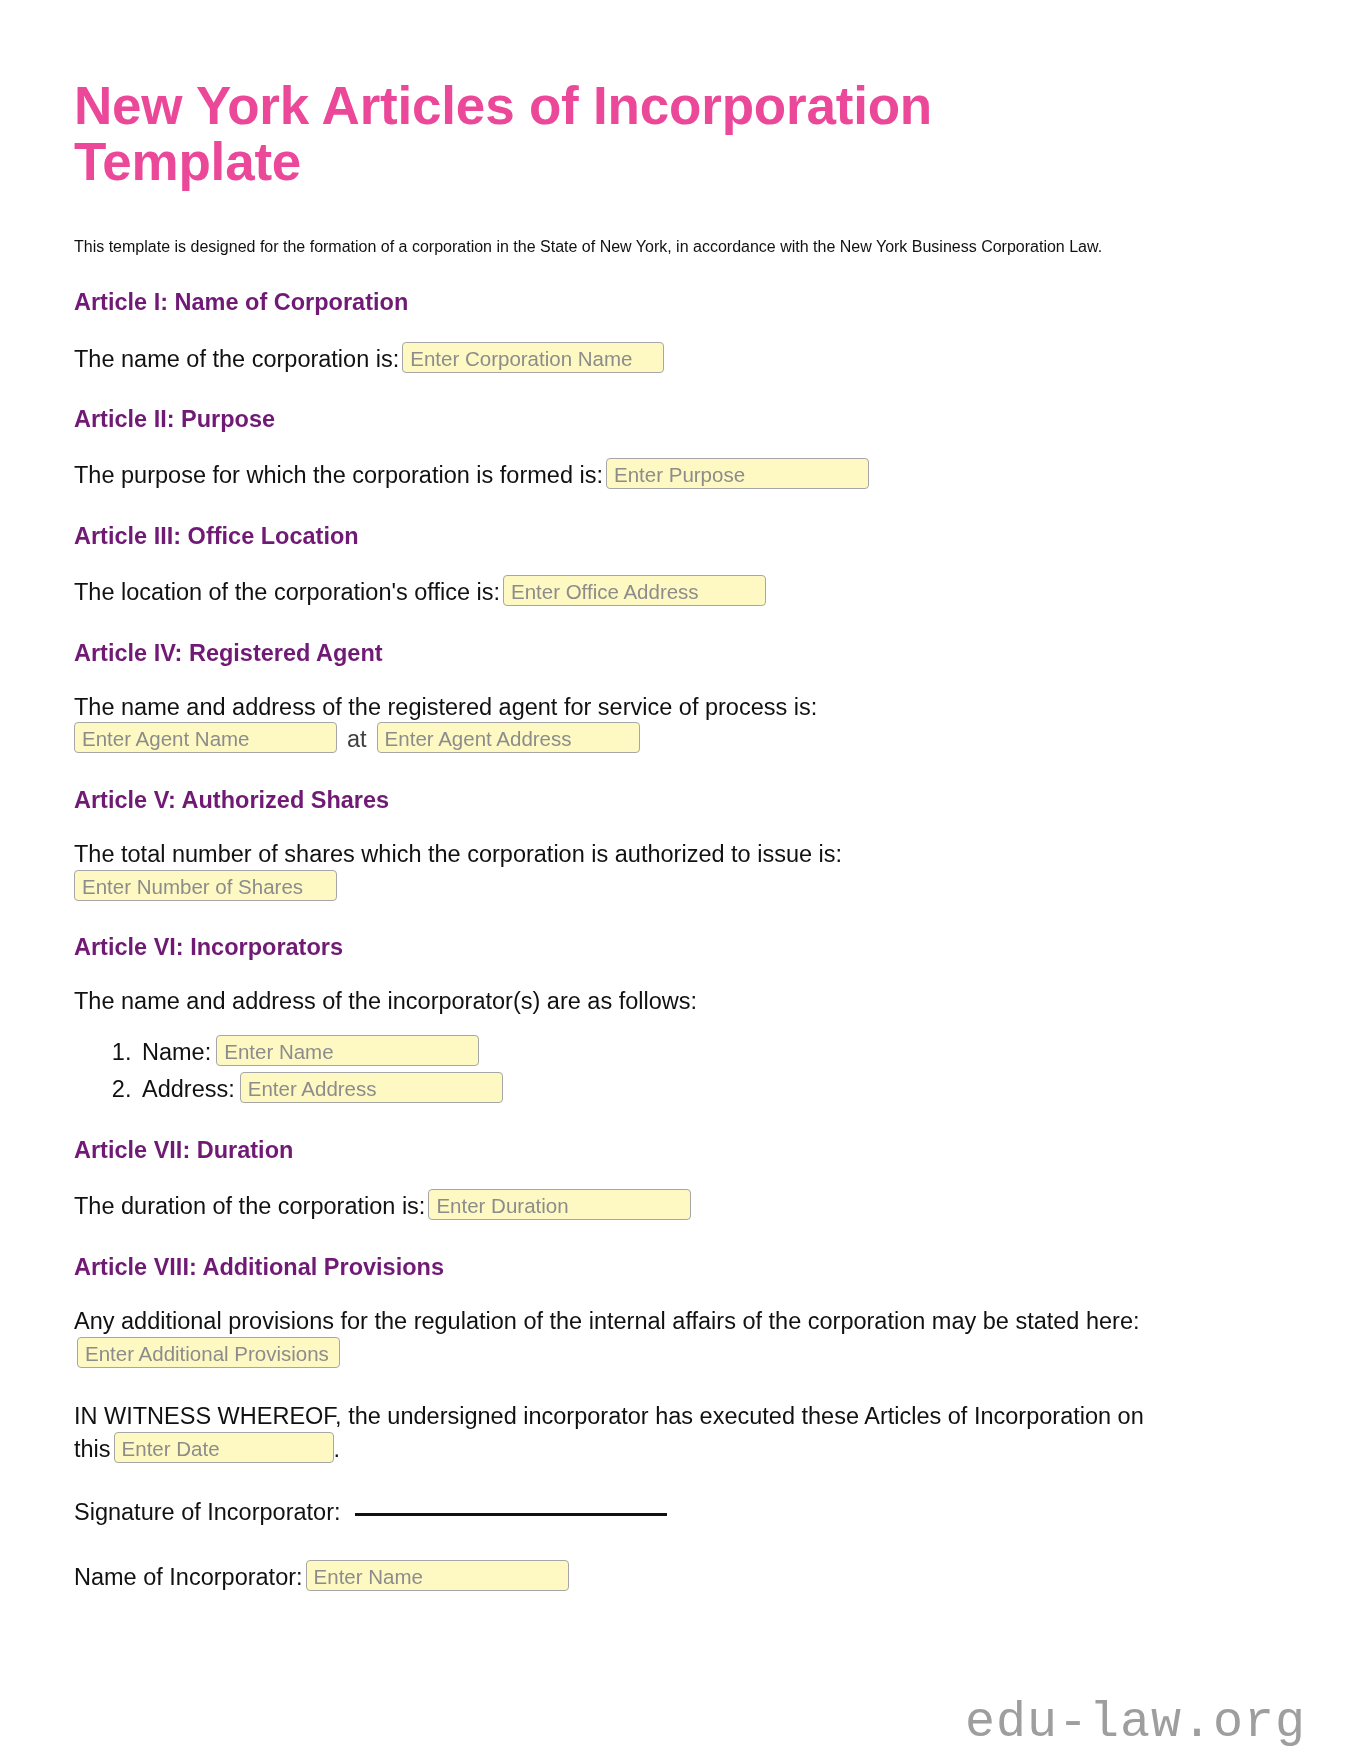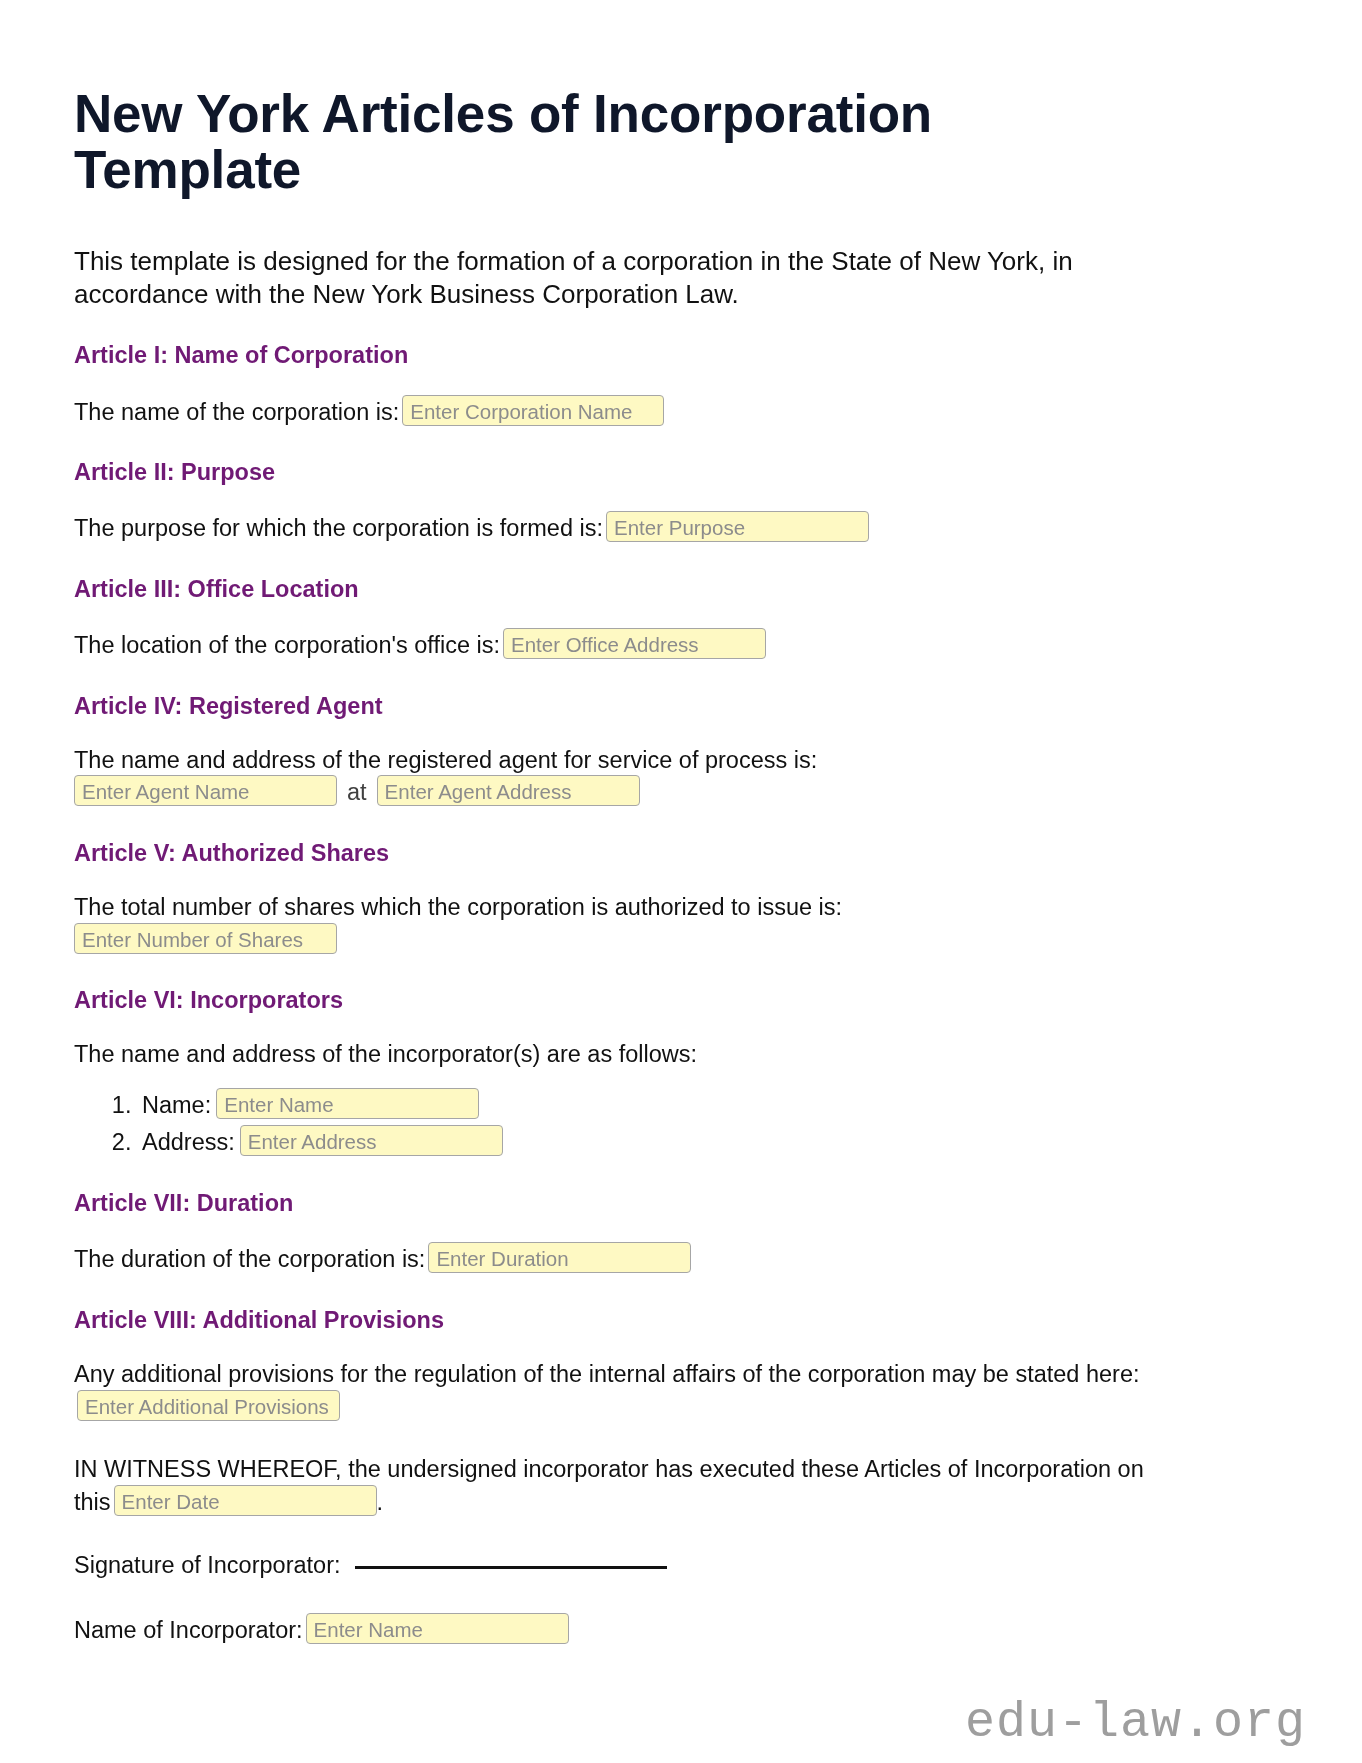--- a/index.html
+++ b/index.html
@@ -24,28 +24,28 @@
     height: 1763px;
     padding: 74px 96px 0 74px;
     box-sizing: border-box;
   }
 
   h1.doc-title {
     font-size: 53px;
     line-height: 1.06;
     font-weight: bold;
     letter-spacing: -0.2px;
-    margin: 12px 0 0 0;
+    margin: 4px 0 0 0;
     padding: 0;
     max-width: 1060px;
-    color: #0f172a;
+    color: #ec4899;
   }
 
   p.intro {
-    font-size: 26px;
+    font-size: 16px;
     line-height: 1.25;
     margin: 47px 0 0 0;
     max-width: 1055px;
     color: #111111;
   }
 
   h2.article-heading {
     font-size: 23.5px;
     font-weight: bold;
     line-height: 1.2;
@@ -86,21 +86,21 @@
   .w-corp  { width: 262px; }
   .w-purp  { width: 263px; }
   .w-office{ width: 263px; }
   .w-agent-name { width: 263px; margin-left: 0; }
   .w-agent-addr { width: 263px; }
   .w-shares{ width: 263px; margin-left: 0; }
   .w-name  { width: 263px; }
   .w-addr  { width: 263px; }
   .w-dur   { width: 263px; }
   .w-prov  { width: 263px; }
-  .w-date  { width: 263px; }
+  .w-date  { width: 220px; }
   .w-signame { width: 263px; }
 
   .at-word {
     font-size: 23.5px;
     color: #404040;
     margin: 0 7px 0 10px;
   }
 
   ol.incorporators {
     font-size: 23.5px;

